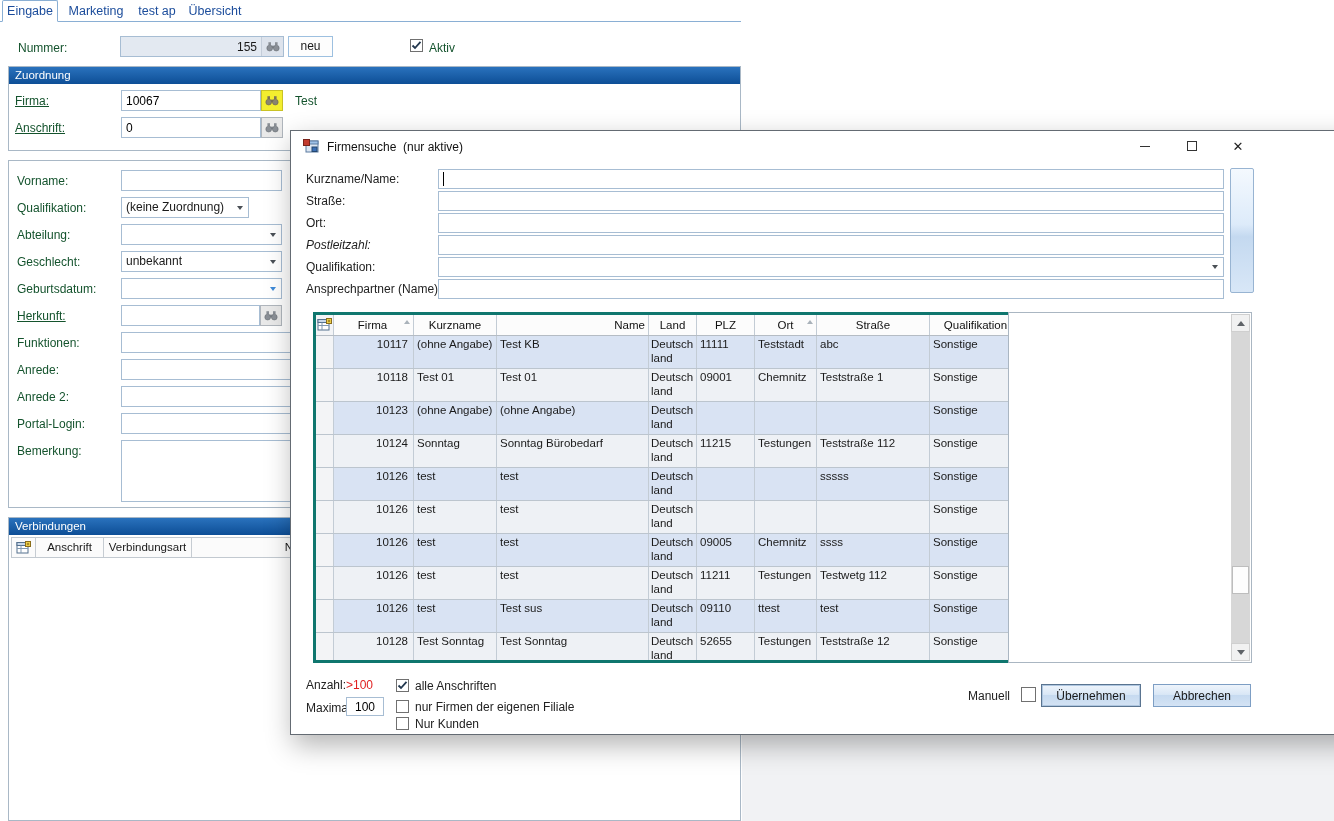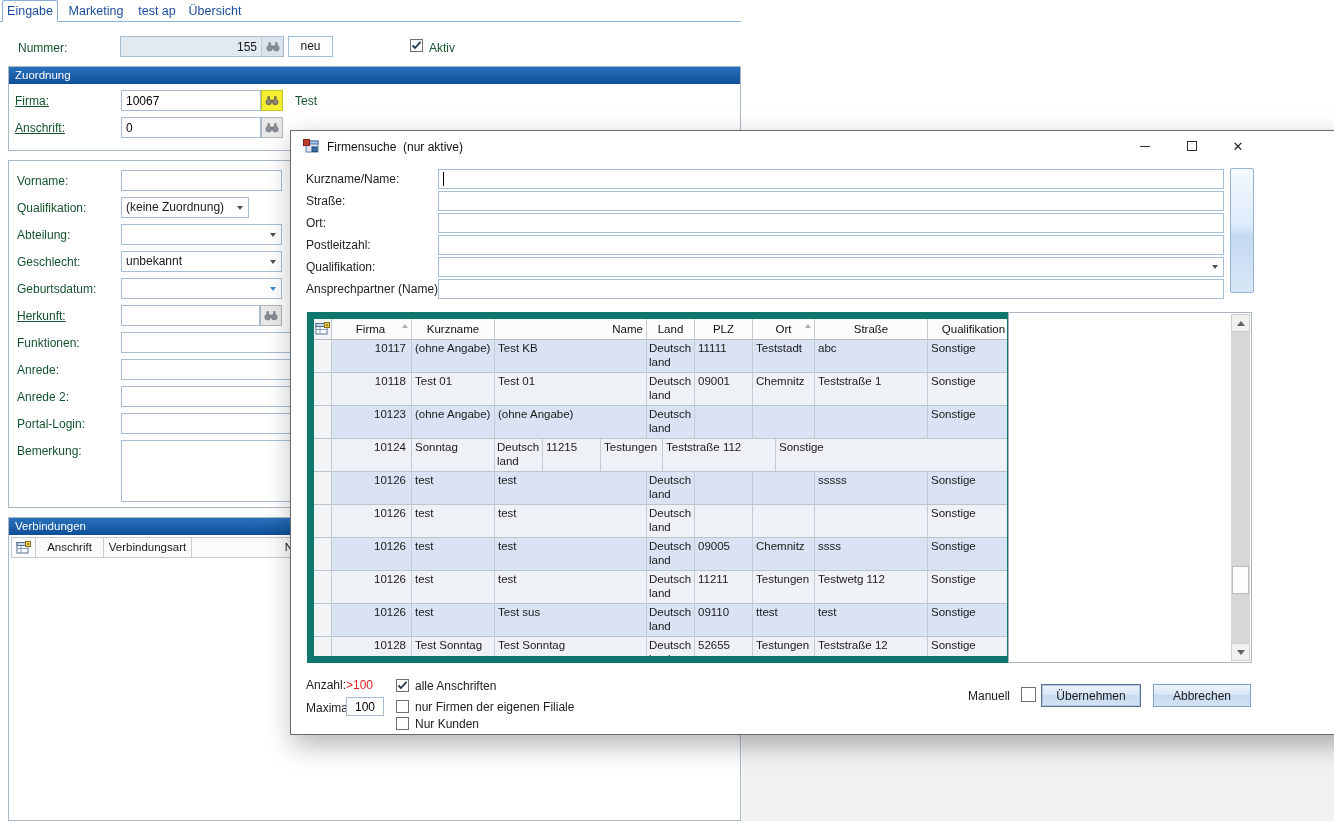--- a/index.html
+++ b/index.html
@@ -60,22 +60,22 @@
   .s-input{position:absolute;left:147px;width:786px;height:20px;border:1px solid #a7bdd3;
       background:#fff;box-sizing:border-box;}
   .caret{position:absolute;left:4px;top:2px;width:1px;height:14px;background:#000;
       animation:blink 1.1s steps(1) infinite;}
   @keyframes blink{50%{opacity:0;}}
   .search-tallbtn{position:absolute;left:939px;top:37px;width:24px;height:125px;
       background:linear-gradient(180deg,#f4f9fe 0%,#ddebfa 45%,#c4d9f0 55%,#d8e7f7 100%);
       border:1px solid #98b4d2;border-radius:2px;box-sizing:border-box;}
 
   
-  .grid{position:absolute;left:16px;top:181px;width:707px;height:351px;
-      border:7px solid #0f766e;box-sizing:border-box;overflow:hidden;background:#b91c1c;}
+  .grid{position:absolute;left:22px;top:181px;width:707px;height:351px;
+      border:3px solid #0f766e;box-sizing:border-box;overflow:hidden;background:#b91c1c;}
   .ghead{display:flex;height:20px;background:#fcfcfc;border-bottom:1px solid #b5bcc4;}
   .ghead .gcell{font-size:11.5px;line-height:18px;text-align:center;position:relative;color:#111;}
   .grow{display:flex;height:32px;border-bottom:1px solid #bcc5ce;}
   .grow.stripe{background:#d9e3f3;}
   .grow.alt{background:#eef1f5;}
   .gcell{border-right:1px solid #c3ccd5;box-sizing:border-box;overflow:hidden;
       font-size:11.5px;line-height:14px;padding:1px 3px;flex:none;}
   .gcell.sel{background:#f3f4f6;padding:0;}
   .c-sel{width:18px;}
   .c0{width:80px;text-align:right;padding-right:5px;}
@@ -245,21 +245,21 @@
     </div>
 
   <span class="s-lbl" style="top:41px;">Kurzname/Name:</span>
   <div class="s-input" style="top:38px;">
       <div class="caret"></div>
     </div>
   <span class="s-lbl" style="top:63px;">Straße:</span>
   <div class="s-input" style="top:60px;"></div>
   <span class="s-lbl" style="top:85px;">Ort:</span>
   <div class="s-input" style="top:82px;"></div>
-  <span class="s-lbl" style="top:107px;">Postleitzahl:</span>
+  <span class="s-lbl" style="top:107px;font-style:italic;">Postleitzahl:</span>
   <div class="s-input" style="top:104px;"></div>
   <span class="s-lbl" style="top:129px;">Qualifikation:</span>
   <div class="s-input" style="top:126px;">
       <span class="sel-arrow" style="top:7px;"></span>
     </div>
   <span class="s-lbl" style="top:151px;">Ansprechpartner (Name):</span>
   <div class="s-input" style="top:148px;"></div>
 
   <div class="search-tallbtn"></div>
 
@@ -315,20 +315,21 @@
           <div class="gcell c3">Deutschland</div>
           <div class="gcell c4"></div>
           <div class="gcell c5"></div>
           <div class="gcell c6"></div>
           <div class="gcell c7">Sonstige</div>
         </div>
         <div class="grow alt">
           <div class="gcell sel c-sel"></div>
           <div class="gcell c0">10124</div>
           <div class="gcell c1">Sonntag</div>
+          <div class="gcell c2">Sonntag Bürobedarf</div>
           <div class="gcell c3">Deutschland</div>
           <div class="gcell c4">11215</div>
           <div class="gcell c5">Testungen</div>
           <div class="gcell c6">Teststraße 112</div>
           <div class="gcell c7">Sonstige</div>
         </div>
         <div class="grow stripe">
           <div class="gcell sel c-sel"></div>
           <div class="gcell c0">10126</div>
           <div class="gcell c1">test</div>

